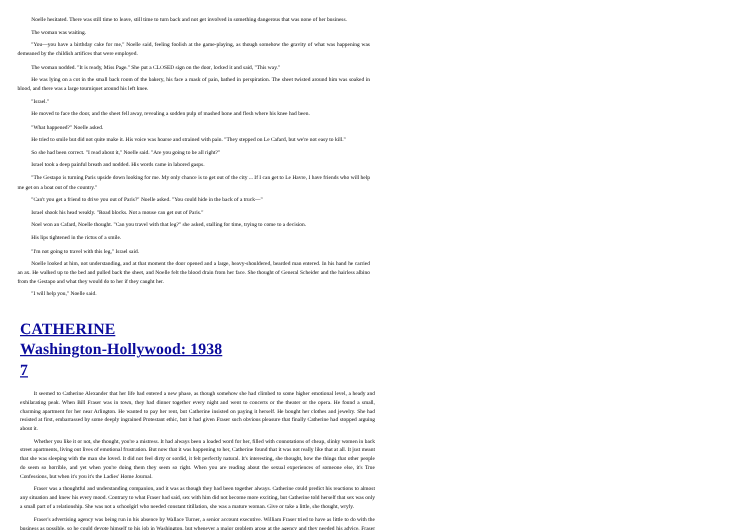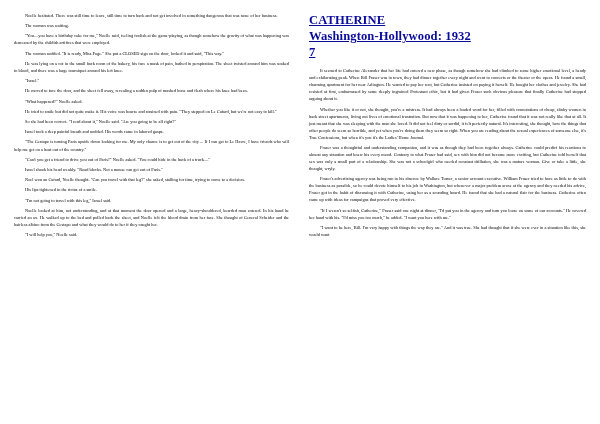--- a/index.html
+++ b/index.html
@@ -13,21 +13,21 @@
     font-family: "Liberation Serif", serif;
     color: #000000;
     overflow: hidden;
   }
   .page {
     width: 600px;
     height: 424px;
     box-sizing: border-box;
     padding: 12px 14px 8px 14px;
     display: flex;
-    flex-direction: row;
+    flex-direction: column;
     gap: 14px;
   }
   .col {
     width: 50%;
     box-sizing: border-box;
   }
   .col-left {
     padding-right: 4px;
   }
   .col-right {
@@ -77,21 +77,21 @@
     <p>Noel won an Cafard, Noelle thought. "Can you travel with that leg?" she asked, stalling for time, trying to come to a decision.</p>
     <p>His lips tightened in the rictus of a smile.</p>
     <p>"I'm not going to travel with this leg," Israel said.</p>
     <p>Noelle looked at him, not understanding, and at that moment the door opened and a large, heavy-shouldered, bearded man entered. In his hand he carried an ax. He walked up to the bed and pulled back the sheet, and Noelle felt the blood drain from her face. She thought of General Scheider and the hairless albino from the Gestapo and what they would do to her if they caught her.</p>
     <p>"I will help you," Noelle said.</p>
   </div>
 
   <div class="col col-right">
     <div class="chapter-title">
       <span>CATHERINE</span>
-      <span>Washington-Hollywood: 1932</span>
+      <span>Washington-Hollywood: 1938</span>
       <span>7</span>
     </div>
     <p>It seemed to Catherine Alexander that her life had entered a new phase, as though somehow she had climbed to some higher emotional level, a heady and exhilarating peak. When Bill Fraser was in town, they had dinner together every night and went to concerts or the theater or the opera. He found a small, charming apartment for her near Arlington. He wanted to pay her rent, but Catherine insisted on paying it herself. He bought her clothes and jewelry. She had resisted at first, embarrassed by some deeply ingrained Protestant ethic, but it had given Fraser such obvious pleasure that finally Catherine had stopped arguing about it.</p>
     <p>Whether you like it or not, she thought, you're a mistress. It had always been a loaded word for her, filled with connotations of cheap, slinky women in back street apartments, living out lives of emotional frustration. But now that it was happening to her, Catherine found that it was not really like that at all. It just meant that she was sleeping with the man she loved. It did not feel dirty or sordid, it felt perfectly natural. It's interesting, she thought, how the things that other people do seem so horrible, and yet when you're doing them they seem so right. When you are reading about the sexual experiences of someone else, it's True Confessions, but when it's you it's the Ladies' Home Journal.</p>
     <p>Fraser was a thoughtful and understanding companion, and it was as though they had been together always. Catherine could predict his reactions to almost any situation and knew his every mood. Contrary to what Fraser had said, sex with him did not become more exciting, but Catherine told herself that sex was only a small part of a relationship. She was not a schoolgirl who needed constant titillation, she was a mature woman. Give or take a little, she thought, wryly.</p>
     <p>Fraser's advertising agency was being run in his absence by Wallace Turner, a senior account executive. William Fraser tried to have as little to do with the business as possible, so he could devote himself to his job in Washington, but whenever a major problem arose at the agency and they needed his advice, Fraser got in the habit of discussing it with Catherine, using her as a sounding board. He found that she had a natural flair for the business. Catherine often came up with ideas for campaigns that proved very effective.</p>
     <p>"If I weren't so selfish, Catherine," Fraser said one night at dinner, "I'd put you in the agency and turn you loose on some of our accounts." He covered her hand with his. "I'd miss you too much," he added. "I want you here with me."</p>
     <p>"I want to be here, Bill. I'm very happy with things the way they are." And it was true. She had thought that if she were ever in a situation like this, she would want</p>
   </div>
 

